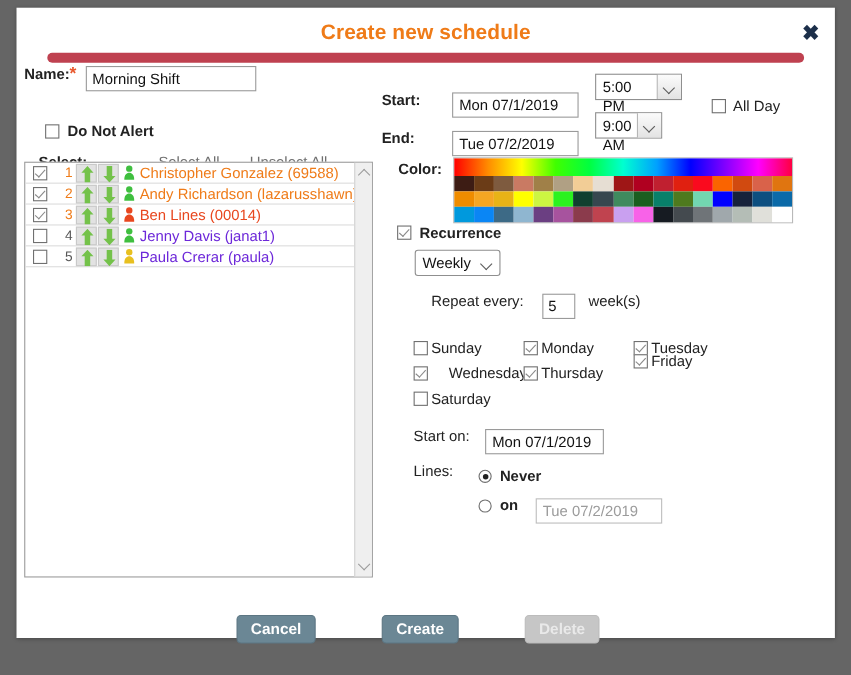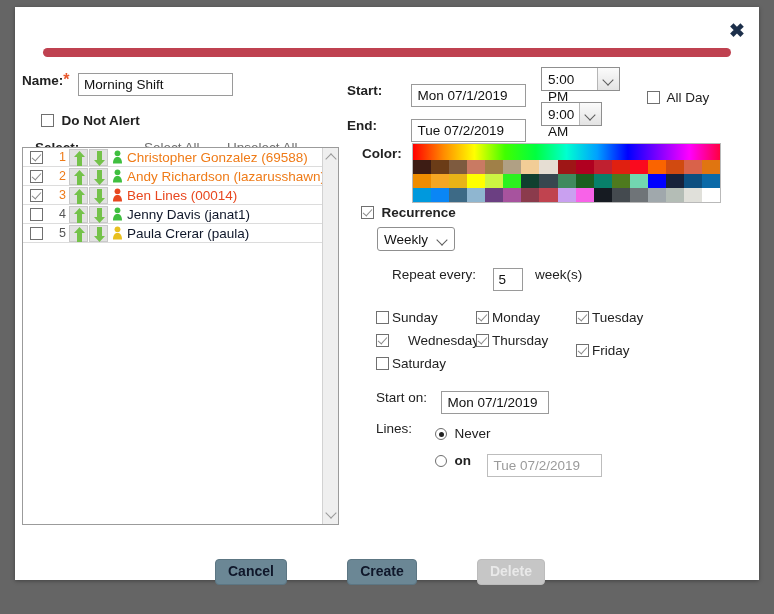--- a/index.html
+++ b/index.html
@@ -124,21 +124,21 @@
   .arrbtn {
     width: 19px; height: 17px;
     background: #e2e2e2; border: 1px solid #c9c9c9;
     position: relative; cursor: pointer;
   }
   .arrbtn svg { position: absolute; left: 3px; top: 1px; }
   .row .c-ico { width: 19px; display: flex; justify-content: center; }
   .row .c-name { flex: 1; white-space: nowrap; overflow: hidden; }
   .name-sel { color: #ef7b18; }
   .name-red { color: #e8471f; }
-  .name-norm { color: #0f172a; }
+  .name-norm { color: #6d28d9; }
   .num-sel { color: #ef7b18; }
   .num-norm { color: #555; }
 
   
   #lb-scroll {
     position: absolute; right: 0; top: 0; bottom: 0; width: 16px;
     background: #efefef; border-left: 1px solid #d2d2d2; cursor: pointer;
   }
   .sb-arrow {
     position: absolute; left: 0; width: 16px; height: 16px;
@@ -156,39 +156,40 @@
     position: absolute; left: 397px; top: 136px;
     width: 309px; border: 1px solid #b9b9b9; background:#fff;
   }
   #pal-gradient { height: 16px; }
   .pal-row { display: flex; height: 14px; }
   .pal-cell { flex: 1 1 0; cursor: pointer; }
 
   
   .btn {
     display: inline-block;
-    font-size: 14px; font-weight: bold; color: #0f172a;
+    font-size: 14px; font-weight: bold; color: #ffffff;
     background: #6b8795; border-radius: 4px;
     padding: 4px 12px 5px; cursor: pointer;
     text-align: center; line-height: 15px;
     border: 1px solid #5c7683;
   }
   .btn.disabled { background: #c6c6c6; border-color: #bcbcbc; color: #e9e9e9; cursor: default; }
 </style>
 </head>
 <body>
 
 <div id="backdrop"></div>
 
 <div id="dialog">
 
+  <div id="dlg-title">Create new schedule</div>
   <div id="close-btn">✖</div>
   <div id="title-rule"></div>
 
-  <div style="position:absolute;left:7px;top:64px;">
+  <div style="position:absolute;left:7px;top:52px;">
     <span class="lbl">Name:</span><span class="req">*</span>
     <input class="tbox" style="width: 155px; margin-left: 4px; vertical-align: -4px;" value="Morning Shift">
   </div>
 
   <div style="position:absolute;left:26px;top:104px;">
     <span class="cb"></span>
     <span class="lbl" style="margin-left:3px;">Do Not Alert</span>
   </div>
 
   <div style="position:absolute;left:20px;top:133px;" class="lbl">Select:</div>
@@ -429,33 +430,33 @@
     <input class="tbox" style="width: 30px; margin-left: 12px; vertical-align: -5px;" value="5">
     <span class="lbl-n" style="margin-left:8px;">week(s)</span>
   </div>
 
   <div id="days-grid" style="position: absolute; left: 361px; top: 301px; width: 290px; height: 70px;">
       <div style="position: absolute; left: 0px; top: 0px;"><span class="cb"></span><span class="lbl-n" style="margin-left:3px;">Sunday</span></div>
       <div style="position: absolute; left: 100px; top: 0px;"><span class="cb on"></span><span class="lbl-n" style="margin-left:3px;">Monday</span></div>
       <div style="position: absolute; left: 200px; top: 0px;"><span class="cb on"></span><span class="lbl-n" style="margin-left:3px;">Tuesday</span></div>
       <div style="position: absolute; left: 0px; top: 23px;"><span class="cb on"></span><span class="lbl-n" style="margin-left:19px;">Wednesday</span></div>
       <div style="position: absolute; left: 100px; top: 23px;"><span class="cb on"></span><span class="lbl-n" style="margin-left:3px;">Thursday</span></div>
-      <div style="position: absolute; left: 200px; top: 33px;"><span class="cb on"></span><span class="lbl-n" style="margin-left:3px;">Friday</span></div>
+      <div style="position: absolute; left: 200px; top: 12px;"><span class="cb on"></span><span class="lbl-n" style="margin-left:3px;">Friday</span></div>
       <div style="position: absolute; left: 0px; top: 46px;"><span class="cb"></span><span class="lbl-n" style="margin-left:3px;margin-top:37px;">Saturday</span></div>
     </div>
 
   <div style="position:absolute;left:361px;top:381px;">
     <span class="lbl-n">Start on:</span>
     <input class="tbox" style="width: 108px; margin-left: 10px; vertical-align: -5px;" value="Mon 07/1/2019">
   </div>
 
   <div style="position:absolute;left:361px;top:414px;" class="lbl-n">Lines:</div>
   <div style="position:absolute;left:420px;top:417px;">
     <span class="rb on"></span>
-    <span class="lbl-n" style="margin-left:3px;">Never</span>
+    <span class="lbl-n" style="margin-left:3px;font-weight:bold;">Never</span>
   </div>
   <div style="position:absolute;left:420px;top:444px;">
     <span class="rb"></span>
     <span class="lbl" style="margin-left:3px;">on</span>
     <input class="tbox disabled" style="width: 115px; margin-left: 12px; vertical-align: -5px;" value="Tue 07/2/2019">
   </div>
 
   <div style="position:absolute;left:200px;top:552px;width:330px;display:flex;justify-content:space-between;">
     <span class="btn">Cancel</span>
     <span class="btn">Create</span>

